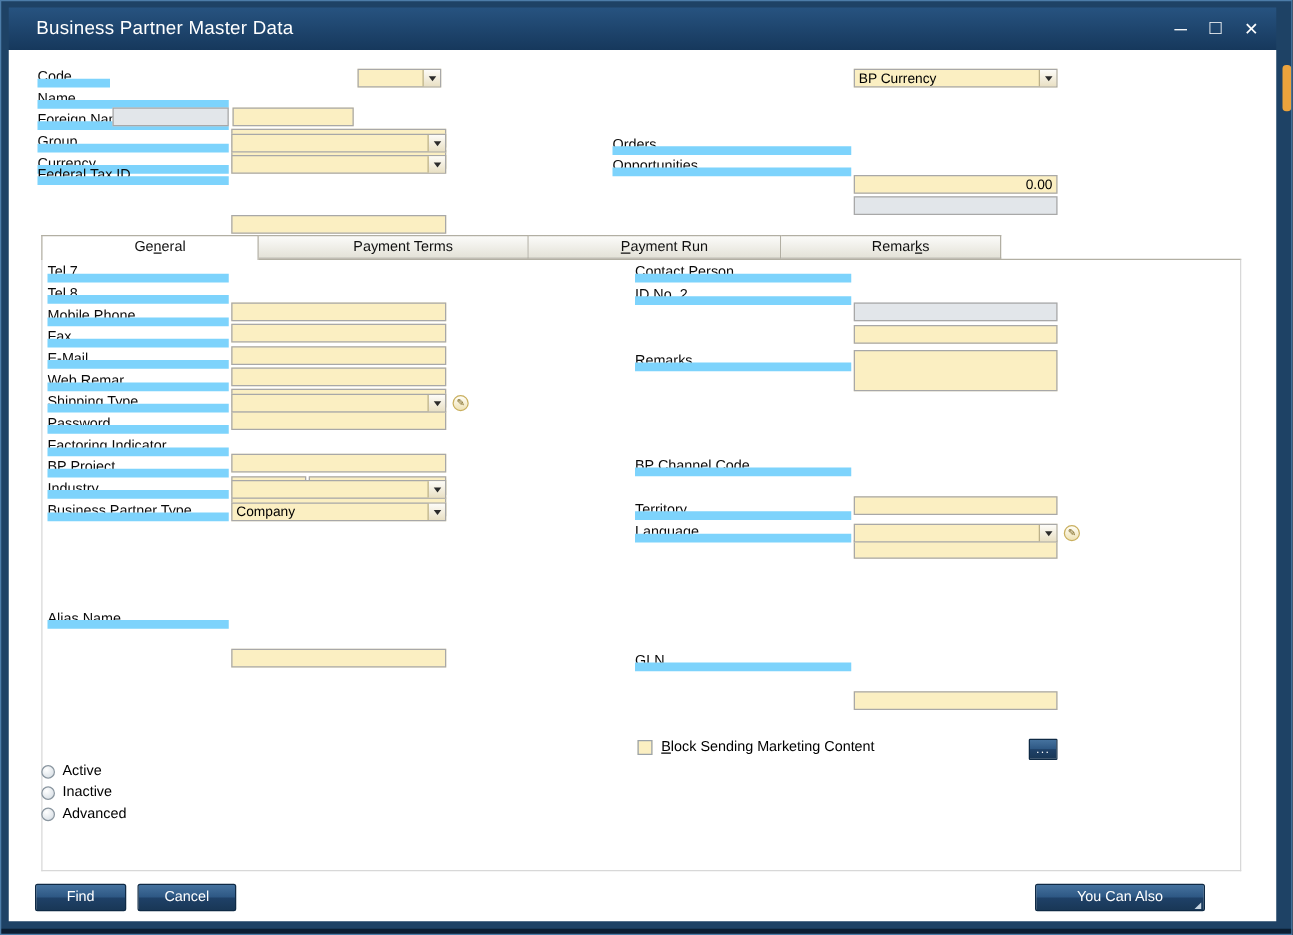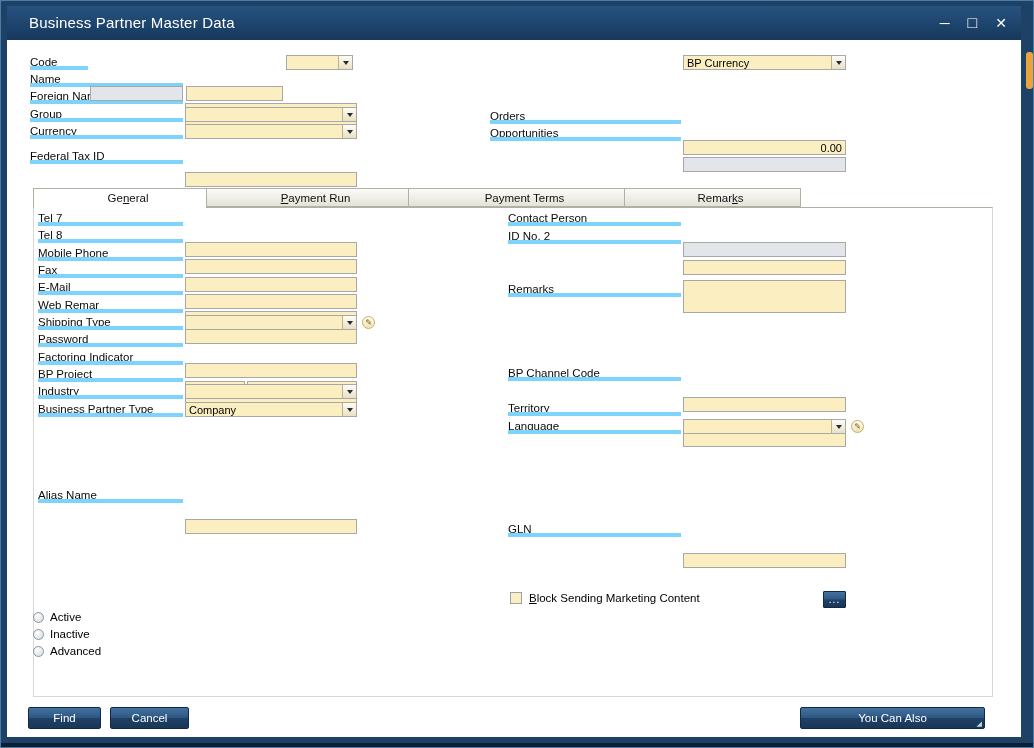--- a/index.html
+++ b/index.html
@@ -14,21 +14,21 @@
   .title { position:absolute; left:22px; top:8px; font-size:15px; color:#FFFFFF; letter-spacing:.2px; white-space:nowrap; }
   .winctrls { position:absolute; right:14px; top:7px; display:flex; gap:18px; align-items:center; }
   .wbtn { color:#FFFFFF; font-size:14px; line-height:20px; cursor:pointer; }
   .client { position:absolute; left:7px; top:40px; width:1014px; height:697px; background:#FFFFFF; }
   .scrollthumb { position:absolute; right:1px; top:52px; width:7px; height:37px;
                  background:#EBA33C; border-radius:3px; cursor:pointer; }
   .bottomstrip { position:absolute; left:0; bottom:0; width:100%; height:5px; background:#0B1E33; }
 
   
   .lbl { position:absolute; height:15px; line-height:15px; font-size:11.5px; color:#0A0A0A;
-         border-bottom:4px solid #7dd3fc; white-space:nowrap; overflow:hidden; }
+         border-bottom:7px solid #7dd3fc; white-space:nowrap; overflow:hidden; }
   .fld { position:absolute; height:15px; background:#FBEFC2; border:1px solid #A8A8A8;
          font-family:"Liberation Sans",sans-serif; font-size:11px; padding:0 3px; color:#000; }
   input.fld { outline:none;margin-top:31px; }
   .fld.grey { background:#E2E6EA; }
   .fld.num { text-align:right; }
   .dd { padding:0; }
   .ddtxt { position:absolute; left:3px; top:1px; font-size:11px; line-height:12px; white-space:nowrap; }
   .ddbtn { position:absolute; top:0; right:0; width:14px; height:13px;
            background:linear-gradient(#FDFCF8,#E9E0C4); border-left:1px solid #BCB189;
            display:flex; align-items:center; justify-content:center; cursor:pointer; }
@@ -100,43 +100,43 @@
     <span class="ddtxt"></span>
     <span class="ddbtn"></span>
   </div>
 
   <span class="lbl" style="left:30px;top:124px;width:153px">Currency</span>
   <div class="fld dd abs" style="left:185px;top:124px;width:172px">
     <span class="ddtxt"></span>
     <span class="ddbtn"></span>
   </div>
 
-  <span class="lbl" style="left:30px;top:149px;width:153px">Federal Tax ID</span>
+  <span class="lbl" style="left:30px;top:133px;width:153px">Federal Tax ID</span>
   <input class="fld abs" style="left: 185px; top: 141px; width: 172px;">
 
   <div class="fld dd abs" style="left:683px;top:55px;width:163px">
     <span class="ddtxt">BP Currency</span>
     <span class="ddbtn"></span>
   </div>
 
   <span class="lbl" style="left:490px;top:109px;width:191px">Orders</span>
   <input class="fld num abs" style="left: 683px; top: 109px; width: 163px;" value="0.00">
 
   <span class="lbl" style="left:490px;top:126px;width:191px">Opportunities</span>
   <input class="fld grey abs" style="left: 683px; top: 126px; width: 163px;">
 
   <div class="tabbar">
     <div class="tab active" style="width:174px">
       <span class="tpart">Ge</span><span class="u">n</span><span class="tpart">eral</span>
     </div>
+    <div class="tab" style="width:216px">
+      <span class="tpart">Payment Terms</span><span class="u"></span><span class="tpart"></span>
+    </div>
     <div class="tab" style="width:202px">
       <span class="tpart"></span><span class="u">P</span><span class="tpart">ayment Run</span>
-    </div>
-    <div class="tab" style="width:216px">
-      <span class="tpart">Payment Terms</span><span class="u"></span><span class="tpart"></span>
     </div>
     <div class="tab" style="width:176px">
       <span class="tpart">Remar</span><span class="u">k</span><span class="tpart">s</span>
     </div>
   </div>
   <div class="contentbox"></div>
 
   <span class="lbl" style="left:38px;top:211px;width:145px;z-index:2">Tel 7</span>
   <input class="fld abs" style="left: 185px; top: 211px; width: 172px;">
 
@@ -218,18 +218,18 @@
 
   <span class="lbl" style="left:508px;top:522px;width:173px;z-index:2">GLN</span>
   <input class="fld abs" style="left: 683px; top: 522px; width: 163px;">
 
   <span class="chk" style="left:510px;top:592px"></span>
   <span class="rlbl" style="left:529px;top:591px"><span class="u">B</span><span>lock Sending Marketing Content</span></span>
   <div class="btn mini" style="left:823px;top:591px;width:23px;height:17px">...</div>
 
   <div class="btn" style="left:28px;top:707px;width:73px;height:22px">Find</div>
   <div class="btn" style="left:110px;top:707px;width:79px;height:22px">Cancel</div>
-  <div class="btn" style="left:800px;top:707px;width:185px;height:22px">
+  <div class="btn" style="left:828px;top:707px;width:136px;height:22px">
     <span>You Can Also</span>
     <span class="corner">◢</span>
   </div>
 
 </div>
 
 </body></html>

